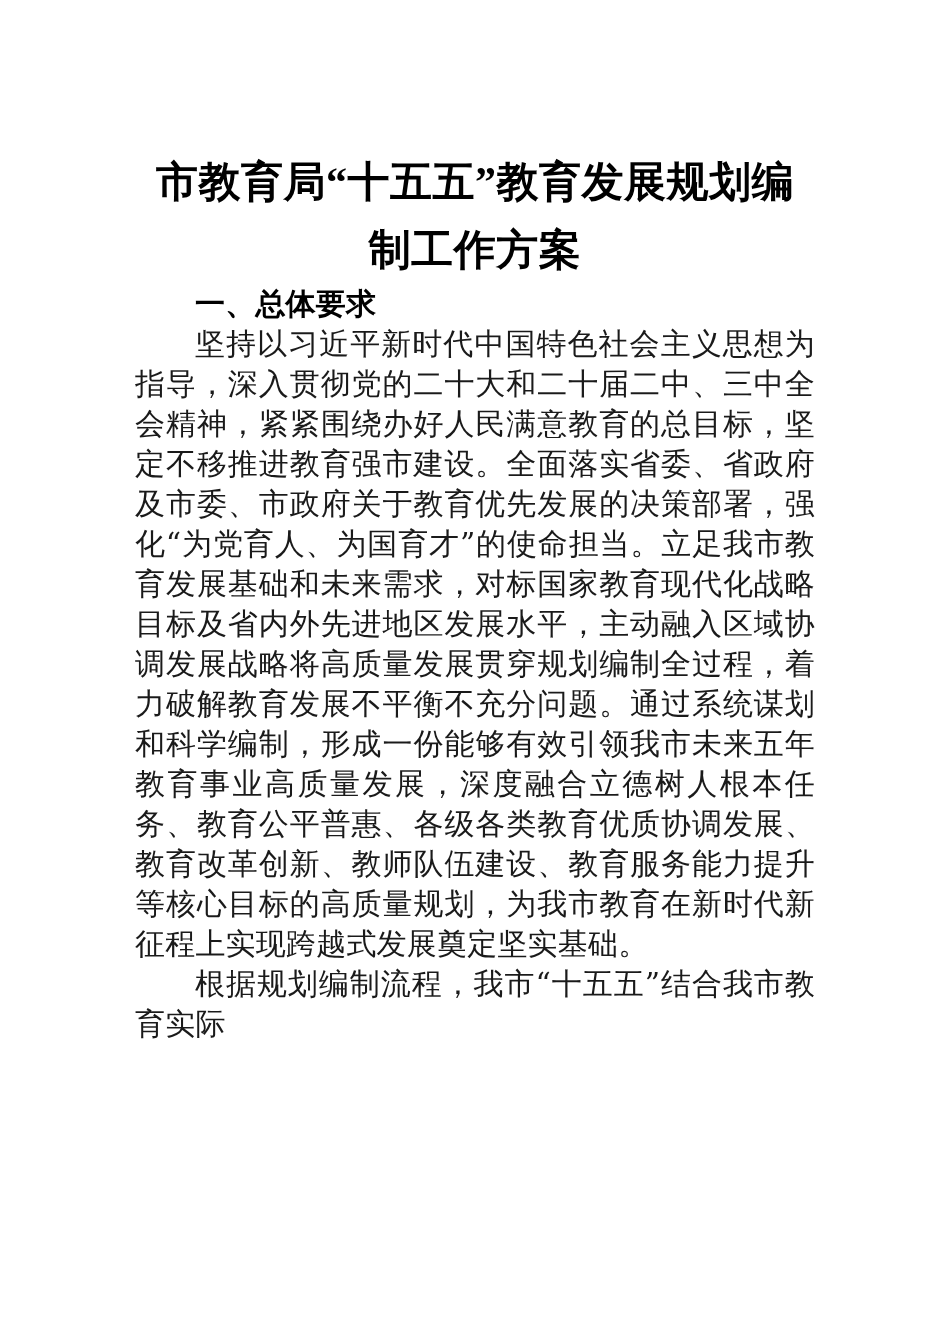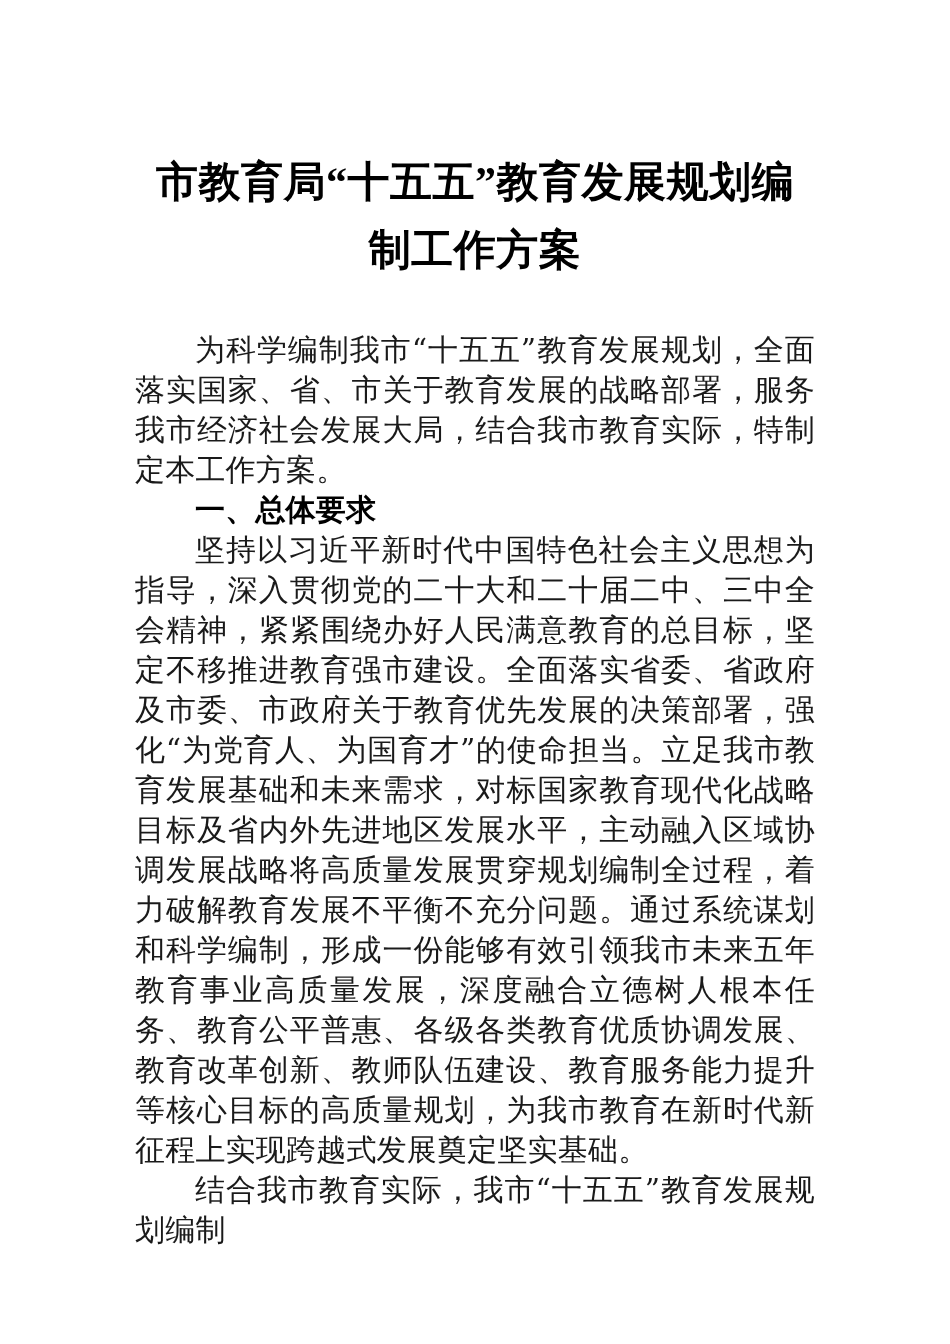--- a/index.html
+++ b/index.html
@@ -61,23 +61,22 @@
   }
 </style>
 </head>
 <body>
 
 <div class="page">
   <div class="content">
 
     <h1 class="doc-title">市教育局“十五五”教育发展规划编制工作方案</h1>
 
-    <p class="body-para para-spacer-top">为科学编制我市“十五五”教育发展规划，全面落实国家、省、市关于教育发展的战略部署，服务我市经济社会发展大局，结合我市教育实际，特制定本工作方案。</p>
 
     <h2 class="section-heading">一、总体要求</h2>
 
     <p class="body-para">坚持以习近平新时代中国特色社会主义思想为指导，深入贯彻党的二十大和二十届二中、三中全会精神，紧紧围绕办好人民满意教育的总目标，坚定不移推进教育强市建设。全面落实省委、省政府及市委、市政府关于教育优先发展的决策部署，强化“为党育人、为国育才”的使命担当。立足我市教育发展基础和未来需求，对标国家教育现代化战略目标及省内外先进地区发展水平，主动融入区域协调发展战略将高质量发展贯穿规划编制全过程，着力破解教育发展不平衡不充分问题。通过系统谋划和科学编制，形成一份能够有效引领我市未来五年教育事业高质量发展，深度融合立德树人根本任务、教育公平普惠、各级各类教育优质协调发展、教育改革创新、教师队伍建设、教育服务能力提升等核心目标的高质量规划，为我市教育在新时代新征程上实现跨越式发展奠定坚实基础。</p>
 
 
-    <p class="body-para">结合我市教育实际，我市“十五五”教育发展规划编制</p>
+    <p class="body-para">根据规划编制流程，我市“十五五”结合我市教育实际</p>
 
   </div>
 </div>
 
 </body></html>

